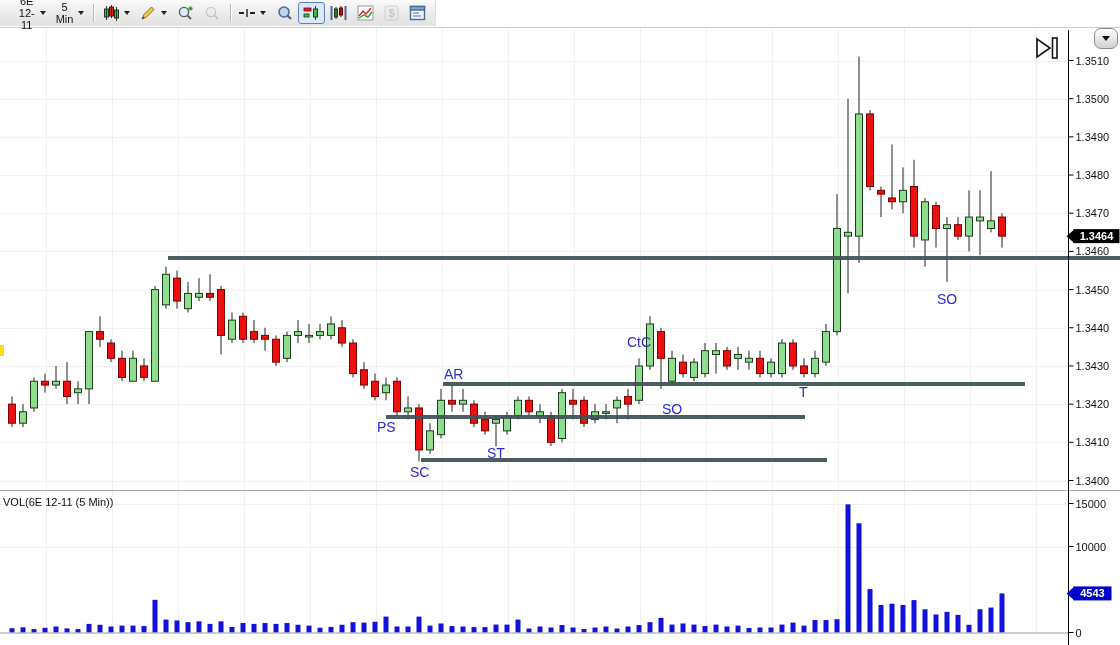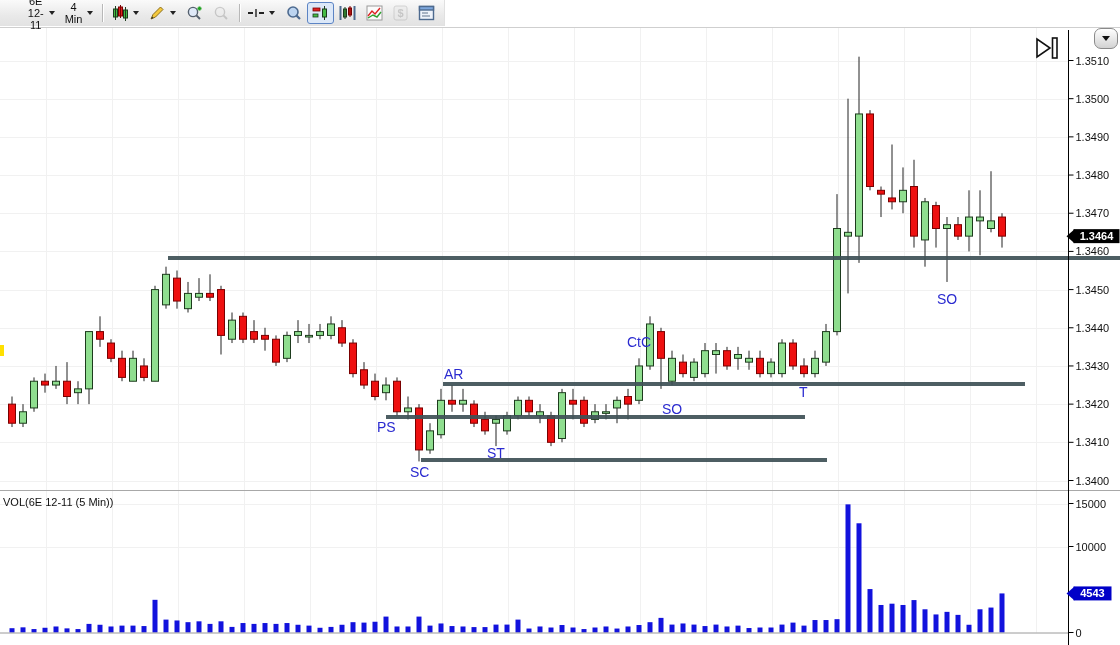--- a/index.html
+++ b/index.html
@@ -3,21 +3,21 @@
 <meta charset="utf-8">
 <style>
   html,body{margin:0;padding:0;}
   body{width:1120px;height:645px;position:relative;overflow:hidden;background:#fff;
        font-family:"Liberation Sans",sans-serif;-webkit-font-smoothing:antialiased;}
   svg text{font-family:"Liberation Sans",sans-serif;}
 
   
   .tbar{position:absolute;left:0;top:0;width:1120px;height:27px;background:#fff;
         border-bottom:1px solid #cfcfcf;z-index:2;}
-  .tbar-inner{display:flex;align-items:center;height:26px;width:424px;padding:0 4px 0 16px;
+  .tbar-inner{display:flex;align-items:center;height:26px;width:424px;padding:0 4px 0 7px;
         background:linear-gradient(#fafafa,#e9e9e9 60%,#e2e2e2);border-right:1px solid #e0e0e0;}
   .grip{width:6px;height:18px;margin:0 4px 0 1px;
         background:repeating-linear-gradient(180deg,#9a9a9a 0 2px,transparent 2px 4px);
         background-size:2px 100%;background-repeat:repeat-y;background-position:2px 0;}
   .tb{display:flex;align-items:center;gap:3px;height:22px;padding:0 4px;border:1px solid transparent;
       background:transparent;border-radius:2px;font-size:11px;color:#111;cursor:default;}
   .tb.sel{border:1px solid #5c84c4;background:#dce8f8;border-radius:3px;}
   .tb.dis{opacity:.45;}
   .caret{width:0;height:0;border-left:3px solid transparent;border-right:3px solid transparent;
          border-top:4px solid #222;margin-left:2px;}
@@ -420,21 +420,21 @@
 <div class="tbar">
   <div class="tbar-inner">
     <div class="grip"></div>
 
     <button class="tb">
       <span>6E 12-11</span>
       <span class="caret"></span>
     </button>
 
     <button class="tb">
-      <span>4 Min</span>
+      <span>5 Min</span>
       <span class="caret"></span>
     </button>
 
     <div class="sep"></div>
 
     <button class="tb">
       <span>
         <svg width="16" height="16">
             <rect x="1.5" y="4" width="4" height="8" fill="#44bb44" stroke="#1d3b1d"></rect>
             <line x1="3.5" y1="1" x2="3.5" y2="15" stroke="#1d3b1d" stroke-width="1"></line>

